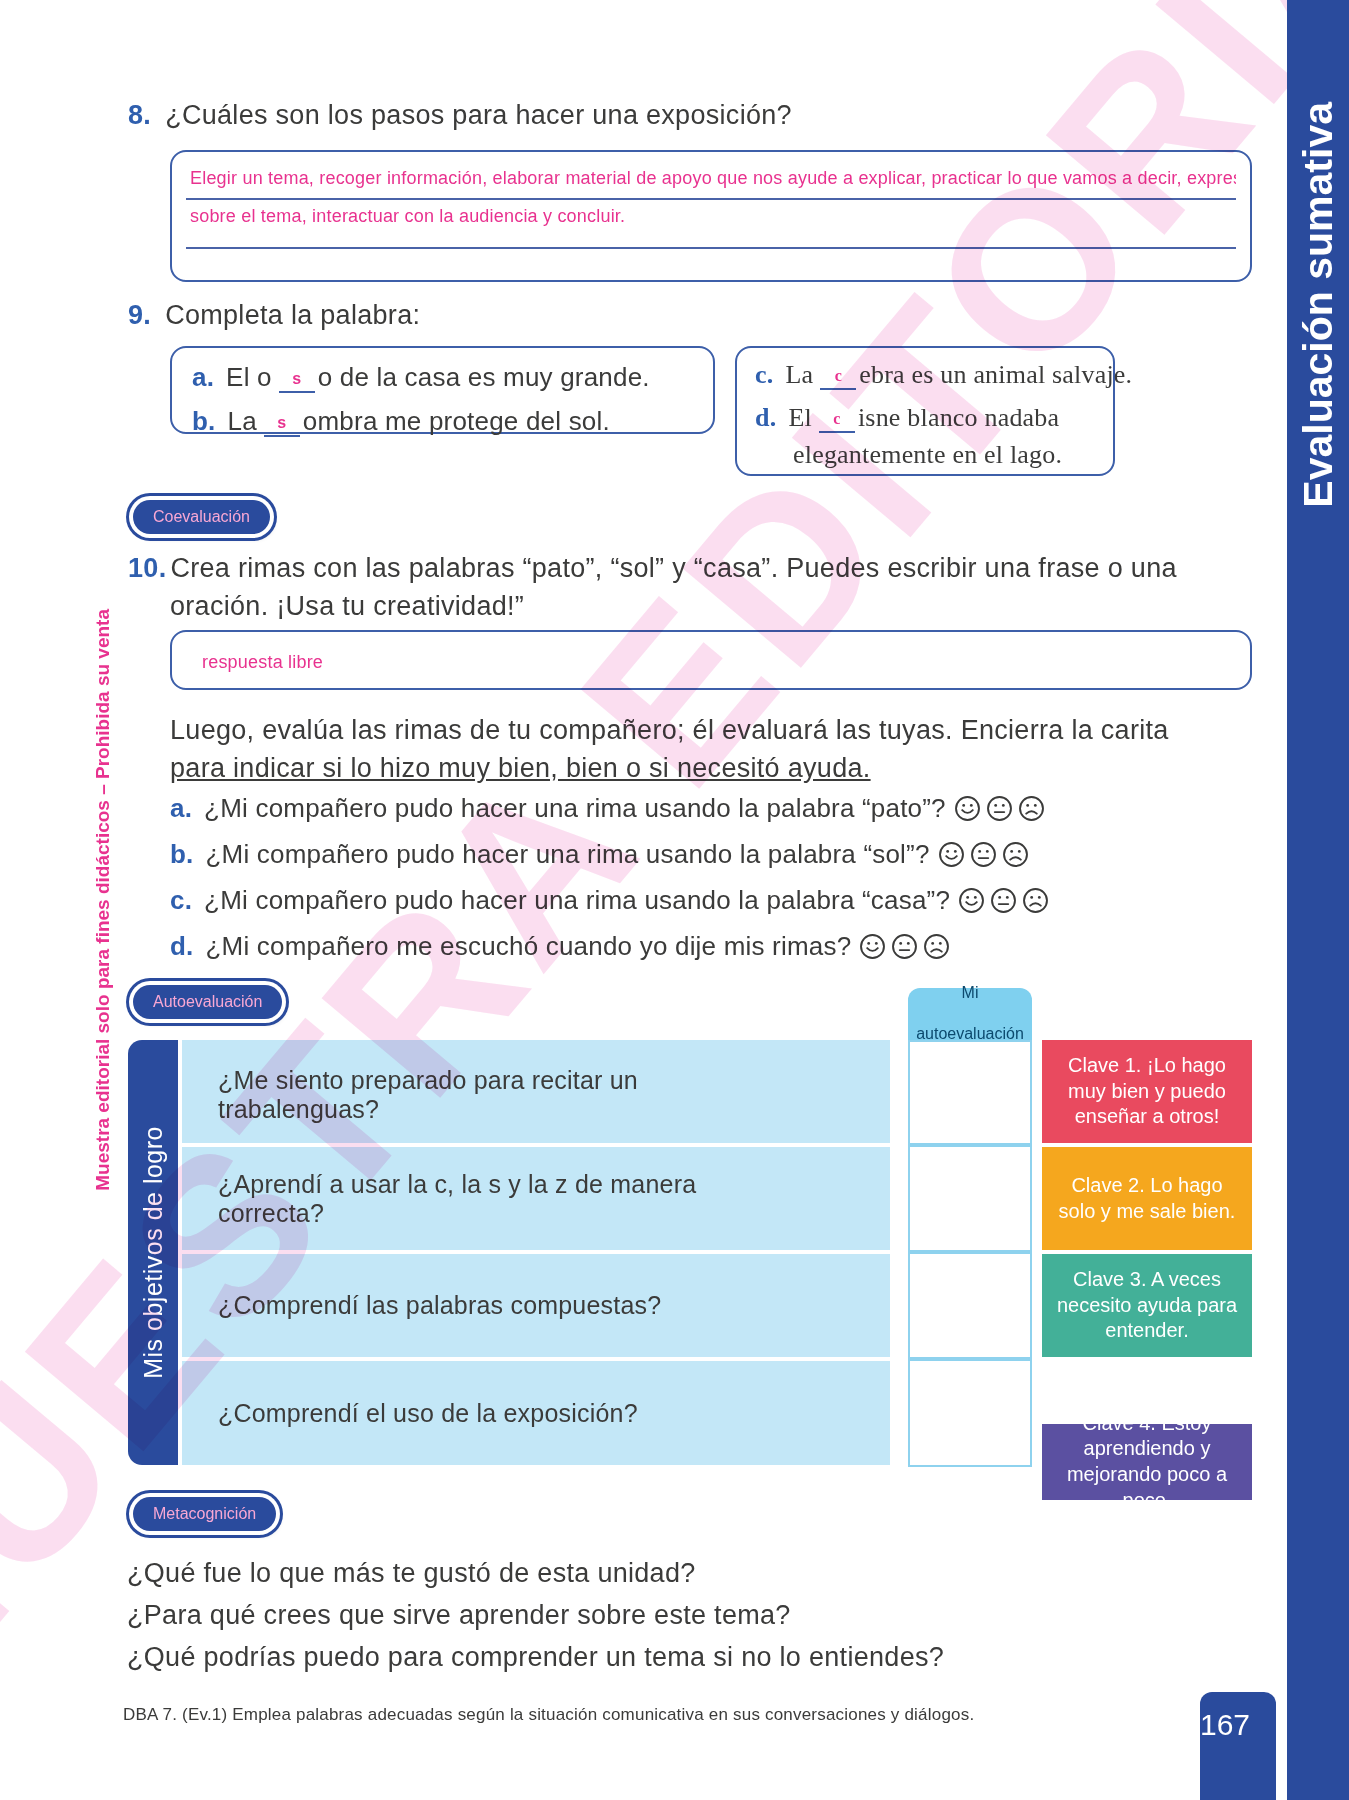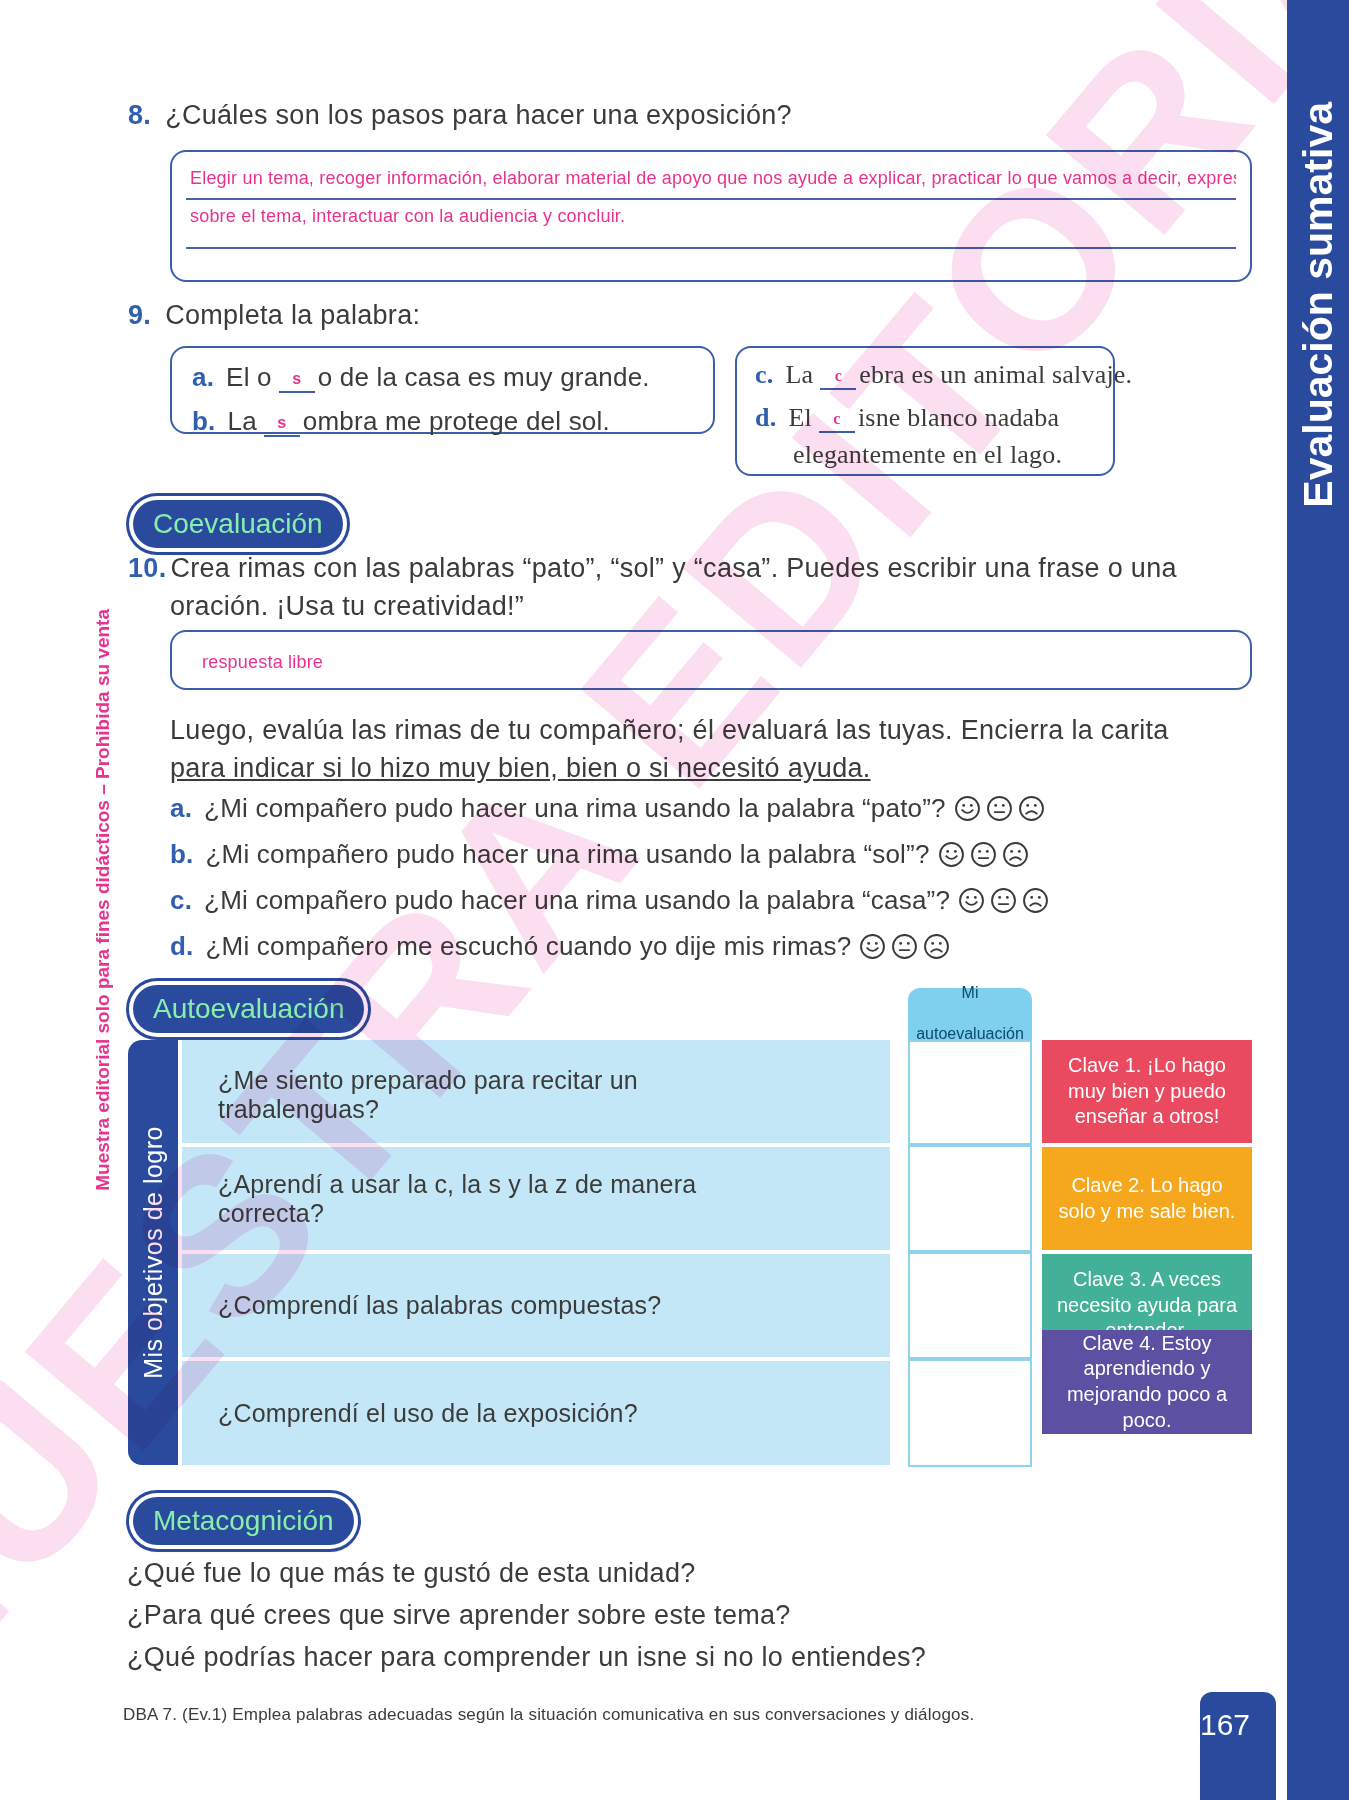--- a/index.html
+++ b/index.html
@@ -30,21 +30,21 @@
   .hand{color:#e8328f;font-size:18px;letter-spacing:.2px;}
   .rule{position:absolute;left:14px;right:14px;border-top:2px solid #4a63a8;}
   
   .item-row{position:absolute;font-size:26px;letter-spacing:.2px;white-space:nowrap;}
   .item-label{color:#2f5fae;font-weight:bold;margin-right:12px;}
   .blank{display:inline-block;min-width:36px;text-align:center;border-bottom:2px solid #3d5fa9;
          margin:0 3px 0 7px;line-height:20px;}
   .pink-letter{color:#e8328f;font-size:16px;font-weight:bold;position:relative;top:-2px;}
   .wrap2{font-size:26px;letter-spacing:.2px;margin-left:38px;}
   
-  .badge{position:absolute;background:#2a4b9d;color:#86efac;font-size:28px;padding:8px 20px;
+  .badge{position:absolute;background:#2a4b9d;color:#f9a8d4;font-size:16px;padding:8px 20px;
          border-radius:26px;box-shadow:0 0 0 4px #fff,0 0 0 7px #2a4b9d,3px 4px 5px rgba(0,0,0,.25);}
   
   .co-item{position:absolute;font-size:26px;letter-spacing:.2px;white-space:nowrap;display:flex;align-items:center;}
   .faces{display:inline-flex;gap:5px;margin-left:8px;}
   .face{width:27px;height:27px;cursor:pointer;}
   
   .bar{position:absolute;left:128px;top:1040px;width:50px;height:425px;background:#2a4b9d;
        border-radius:14px 0 0 14px;display:flex;align-items:center;justify-content:center;}
   .bar-label{color:#fff;font-size:25px;letter-spacing:.5px;}
   .t-row{position:absolute;left:182px;width:708px;background:#c3e7f7;display:flex;align-items:center;
@@ -241,24 +241,24 @@
 
   <div class="clave" style="top: 1040px; height: 103px; background: rgb(233, 74, 95);">
     <span>Clave 1. ¡Lo hago muy bien y puedo enseñar a otros!</span>
   </div>
   <div class="clave" style="top: 1147px; height: 103px; background: rgb(245, 167, 30);">
     <span>Clave 2. Lo hago solo y me sale bien.</span>
   </div>
   <div class="clave" style="top: 1254px; height: 103px; background: rgb(67, 176, 152);">
     <span>Clave 3. A veces necesito ayuda para entender.</span>
   </div>
-  <div class="clave" style="top: 1330px; height: 104px; background: rgb(91, 80, 161);">
+  <div class="clave" style="top: 1424px; height: 76px; background: rgb(91, 80, 161);">
     <span>Clave 4. Estoy aprendiendo y mejorando poco a poco.</span>
   </div>
 
   <div class="badge" style="left:133px;top:1497px;">Metacognición</div>
   <div class="meta-q" style="top:1558px;">¿Qué fue lo que más te gustó de esta unidad?</div>
   <div class="meta-q" style="top:1600px;">¿Para qué crees que sirve aprender sobre este tema?</div>
-  <div class="meta-q" style="top:1642px;">¿Qué podrías hacer para comprender un isne si no lo entiendes?</div>
+  <div class="meta-q" style="top:1642px;">¿Qué podrías puedo para comprender un tema si no lo entiendes?</div>
 
   <div class="footer">DBA 7. (Ev.1) Emplea palabras adecuadas según la situación comunicativa en sus conversaciones y diálogos.</div>
 
 </div>
 
 </body></html>

